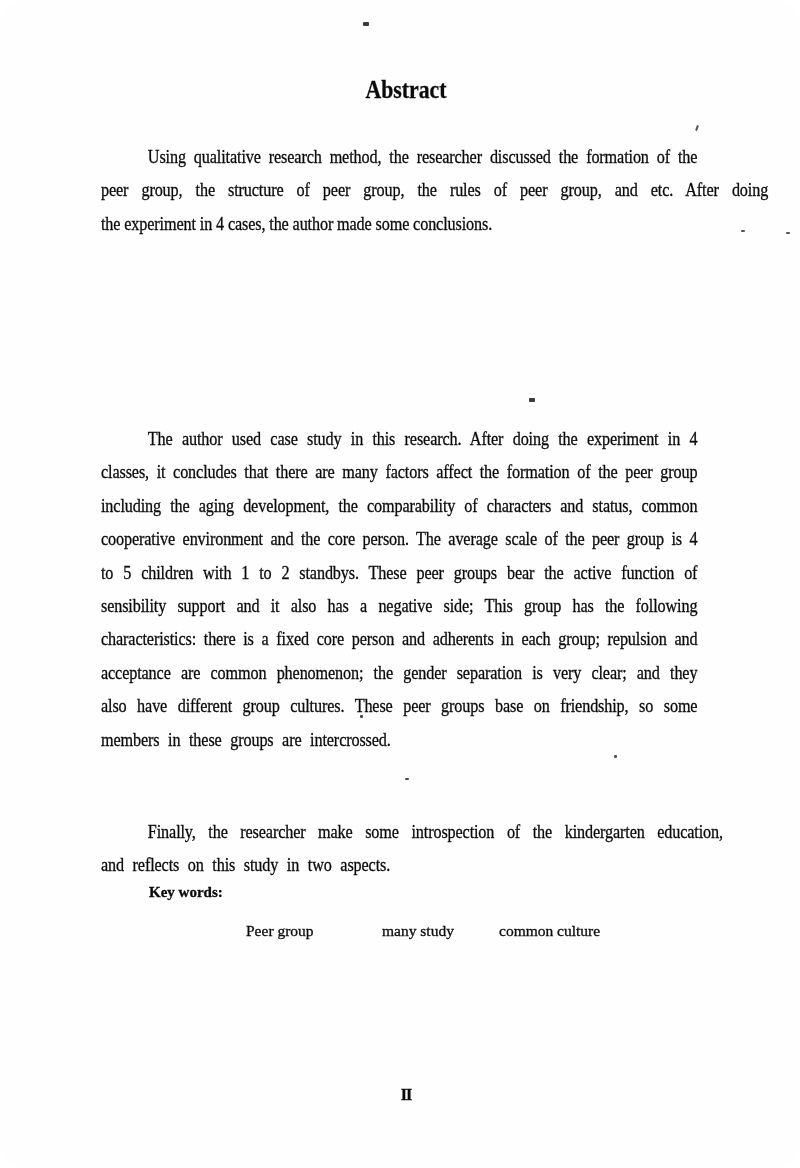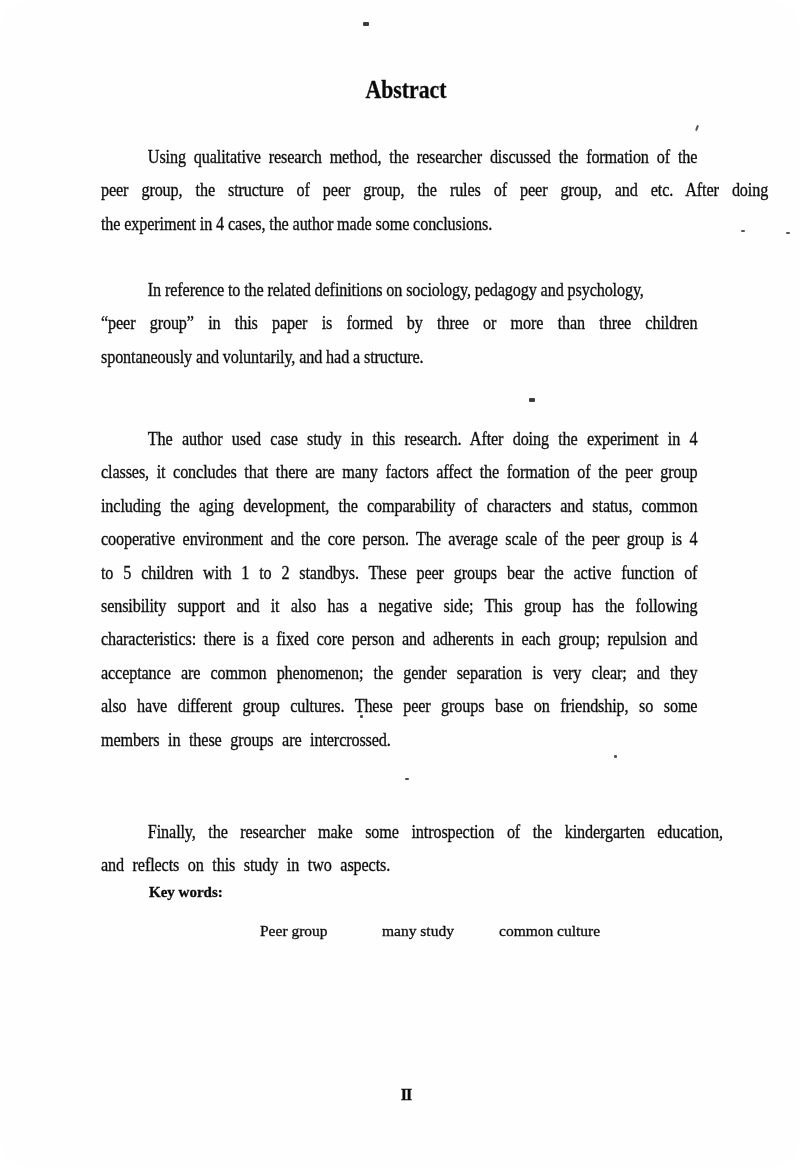--- a/index.html
+++ b/index.html
@@ -46,21 +46,21 @@
   .w2 { width: 783px; }   
   .w3 { width: 730px; }   
   .sp1 { word-spacing: 5.5px; }
   
   .kwrow { position: absolute; top: 0; left: 0; width: 800px; height: 0; }
   .kwlabel {
     position: absolute; top: 884px; left: 149px;
     font-size: 15px; font-weight: bold;
   }
   .kwitem { position: absolute; top: 922px; font-size: 15.5px; }
-  #kw0 { left: 260px; }
+  #kw0 { left: 246px; }
   #kw1 { left: 382px; }
   #kw2 { left: 499px; }
   
   .pageno {
     position: absolute;
     top: 1086px; left: 6px; width: 800px;
     text-align: center;
     font-size: 16px;
     font-weight: bold;
     letter-spacing: -1px;
@@ -82,25 +82,20 @@
 <div class="page">
 
   <h1 class="title">Abstract</h1>
 
   <div class="para" id="p1">
     <div class="ln ind">Using qualitative research method, the researcher discussed the formation of the</div>
     <div class="ln w2">peer group, the structure of peer group, the rules of peer group, and etc. After doing</div>
     <div class="ln rag">the experiment in 4 cases, the author made some conclusions.</div>
   </div>
 
-  <div class="para" id="p2">
-    <div class="ln ind rag">In reference to the related definitions on sociology, pedagogy and psychology,</div>
-    <div class="ln">“peer group” in this paper is formed by three or more than three children</div>
-    <div class="ln rag">spontaneously and voluntarily, and had a structure.</div>
-  </div>
 
   <div class="para" id="p3">
     <div class="ln ind">The author used case study in this research. After doing the experiment in 4</div>
     <div class="ln">classes, it concludes that there are many factors affect the formation of the peer group</div>
     <div class="ln">including the aging development, the comparability of characters and status, common</div>
     <div class="ln">cooperative environment and the core person. The average scale of the peer group is 4</div>
     <div class="ln">to 5 children with 1 to 2 standbys. These peer groups bear the active function of</div>
     <div class="ln">sensibility support and it also has a negative side; This group has the following</div>
     <div class="ln">characteristics: there is a fixed core person and adherents in each group; repulsion and</div>
     <div class="ln">acceptance are common phenomenon; the gender separation is very clear; and they</div>

